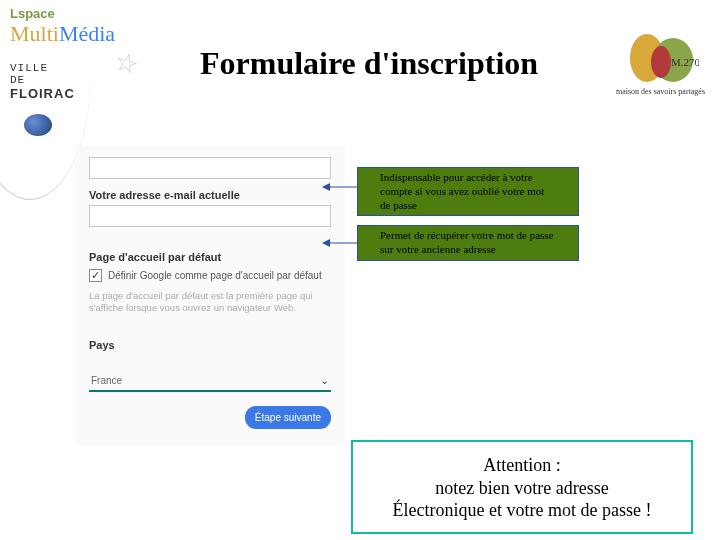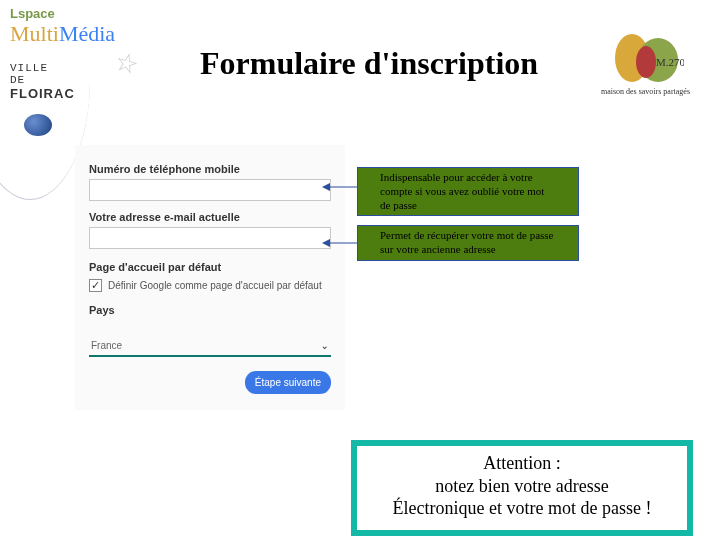--- a/index.html
+++ b/index.html
@@ -40,42 +40,42 @@
     position: absolute; top: 114px; left: 24px; width: 28px; height: 22px;
     background: radial-gradient(circle at 35% 35%, #6a8ecf 0%, #3a5fa0 60%, #203a70 100%);
     border-radius: 50%;
   }
   .title {
     position: absolute; top: 45px; left: 200px;
     font-size: 32px; font-weight: bold; font-family: "Times New Roman", serif;
     color: #000;
   }
   .badge {
-    position: absolute; top: 30px; right: 30px; text-align: center;
+    position: absolute; top: 30px; right: 15px; text-align: center;
   }
   .badge svg { display: block; margin: 0 auto; }
   .badge-text {
     font-size: 8px; color: #333; font-family: Georgia, serif; margin-top: 2px;
   }
 
   .form-panel {
     position: absolute; top: 145px; left: 75px;
     width: 270px; background: #fafafa;
     font-size: 10px; color: #555;
     padding: 12px 14px 16px 14px;
   }
   .form-label {
     font-size: 11px; font-weight: bold; color: #333; margin: 10px 0 4px 0;
   }
   .form-label.first { margin-top: 6px; }
   .form-input {
     width: 100%; height: 22px; border: 1px solid #c8c8c8; background: #fff;
   }
   .section-label {
-    font-size: 11px; font-weight: bold; color: #333; margin-top: 12px;
+    font-size: 11px; font-weight: bold; color: #333; margin-top: 24px;
   }
   .checkbox-row {
     display: flex; align-items: center; gap: 6px; margin-top: 6px;
   }
   .checkbox {
     width: 13px; height: 13px; border: 1px solid #888; background: #fff;
     display: flex; align-items: center; justify-content: center;
     font-size: 11px; color: #333; line-height: 1;
   }
   .muted-text { font-size: 9.5px; color: #aaa; line-height: 1.3; margin-top: 8px; }
@@ -98,21 +98,21 @@
   }
   .callout.c1 { top: 167px; left: 357px; }
   .callout.c2 { top: 225px; left: 357px; }
 
   .arrow { position: absolute; pointer-events: none; }
   .arrow.a1 { top: 182px; left: 322px; width: 36px; height: 10px; }
   .arrow.a2 { top: 238px; left: 322px; width: 36px; height: 10px; }
 
   .attention-box {
     position: absolute; top: 440px; left: 351px; width: 342px;
-    border: 6px solid #14b8a6; padding: 6px 8px 10px 8px;
+    border: 2px solid #14b8a6; padding: 12px 8px 10px 8px;
     font-family: "Times New Roman", serif; font-size: 18px;
     text-align: center; line-height: 1.25;
   }
 </style>
 </head>
 <body>
 
 <div class="curve"></div>
 <div class="globe"></div>
 
@@ -135,31 +135,31 @@
   <svg width="78" height="55">
     <ellipse cx="26" cy="28" rx="17" ry="24" fill="#d9a83a"></ellipse>
     <ellipse cx="52" cy="30" rx="20" ry="22" fill="#8aa54a"></ellipse>
     <ellipse cx="40" cy="32" rx="10" ry="16" fill="#b23a3a"></ellipse>
     <text x="50" y="36" font-size="11" fill="#333" font-family="Verdana">M.270</text>
   </svg>
   <div class="badge-text">maison des savoirs partagés</div>
 </div>
 
 <div class="form-panel">
-  <div class="form-label first">Numéro de téléphone mobile</div>
   <div class="form-input"></div>
 
   <div class="form-label">Votre adresse e-mail actuelle</div>
   <div class="form-input"></div>
 
   <div class="section-label">Page d'accueil par défaut</div>
   <div class="checkbox-row">
     <div class="checkbox">✓</div>
     <div style="font-size:10px;color:#555;">Définir Google comme page d'accueil par défaut</div>
   </div>
+  <div class="muted-text">La page d'accueil par défaut est la première page qui s'affiche lorsque vous ouvrez un navigateur Web.</div>
 
   <div class="section-label">Pays</div>
   <div class="select-row">
     <span class="select-value">France</span>
     <span class="chevron">⌄</span>
   </div>
 
   <div class="btn-next">Étape suivante</div>
   <div style="clear:both"></div>
 </div>

